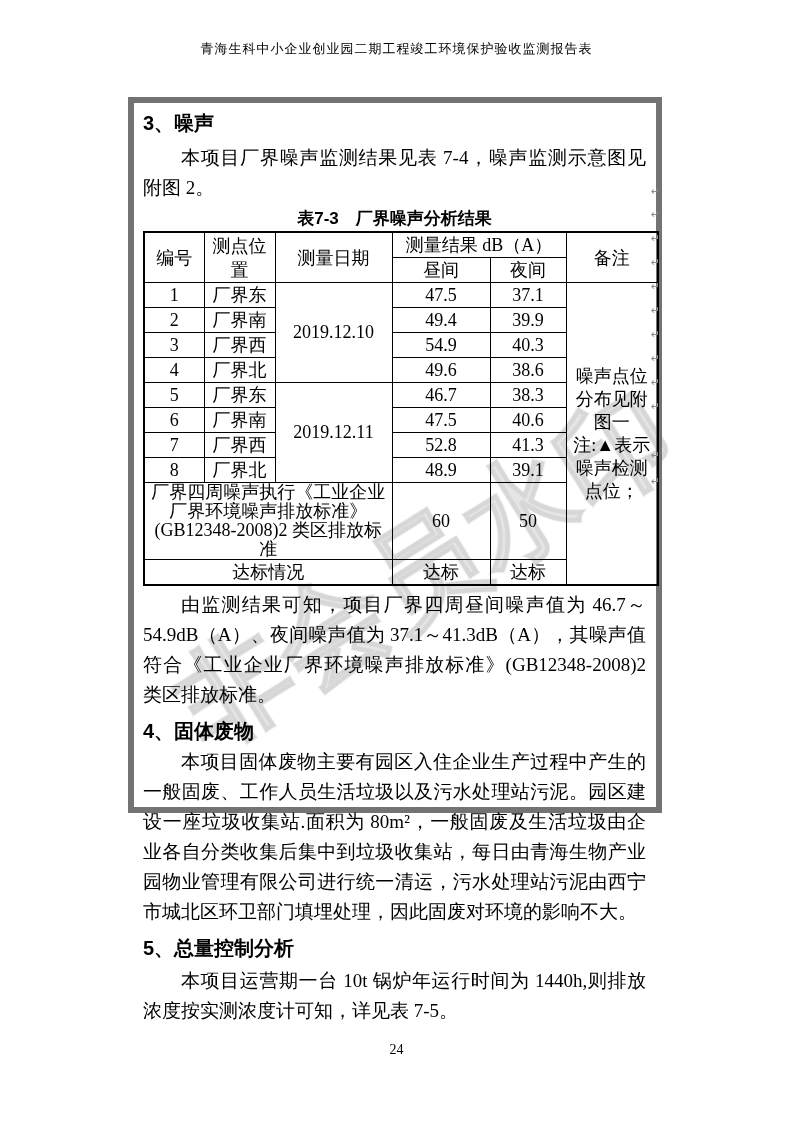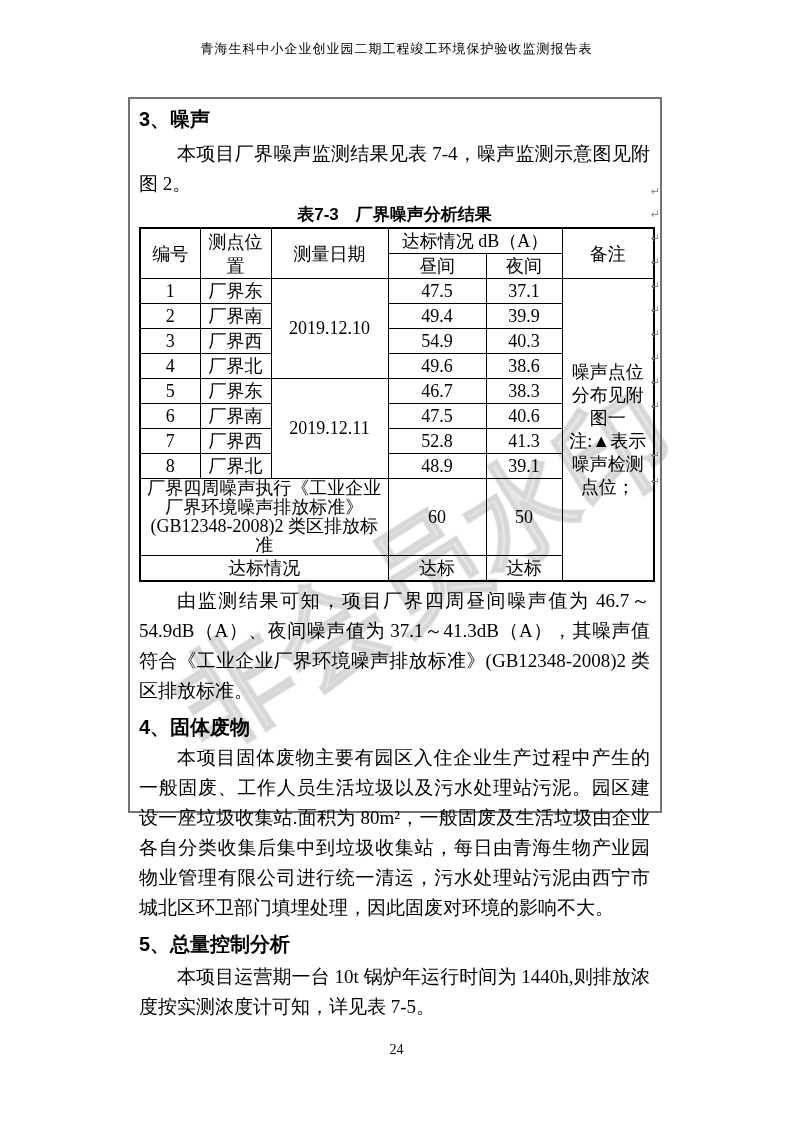--- a/index.html
+++ b/index.html
@@ -14,21 +14,21 @@
   }
   .watermark {
     position:absolute; left:75px; top:505px; width:700px; height:130px;
     line-height:130px; text-align:center; font-size:112px; font-weight:bold;
     font-family:"Liberation Sans","DejaVu Sans",sans-serif;
     color:rgba(0,0,0,0.10); -webkit-text-stroke:2px rgba(0,0,0,0.06);
     transform:rotate(-32deg); white-space:nowrap; pointer-events:none; z-index:0;
   }
   .content-box {
     position:absolute; left:128px; top:97px; width:534px; height:716px;
-    border:2px solid #737373; padding:8px 10px 0 9px; z-index:1; background:transparent;
+    border:6px solid #737373; padding:8px 10px 0 9px; z-index:1; background:transparent;
   }
   h2.sec {
     font-size:20px; font-weight:bold; line-height:24px;
     font-family:"Liberation Sans","DejaVu Sans",sans-serif;
   }
   p.body {
     font-size:19px; line-height:30px; text-indent:2em; text-align:justify;
   }
   .intro { margin-top:8px; }
   .tbl-title {
@@ -105,21 +105,21 @@
           <col style="width:117px">
         <col style="width:98px">
           <col style="width:76px">
           <col style="width:92px">
       </colgroup>
       <thead>
         <tr class="hrow">
           <th rowspan="2">编号</th>
           <th rowspan="2">测点位置</th>
           <th rowspan="2">测量日期</th>
-          <th colspan="2">达标情况 dB（A）</th>
+          <th colspan="2">测量结果 dB（A）</th>
           <th rowspan="2">备注</th>
         </tr>
         <tr class="hrow">
           <th>昼间</th>
           <th>夜间</th>
         </tr>
       </thead>
       <tbody>
         <tr class="drow">
           <td>1</td>

